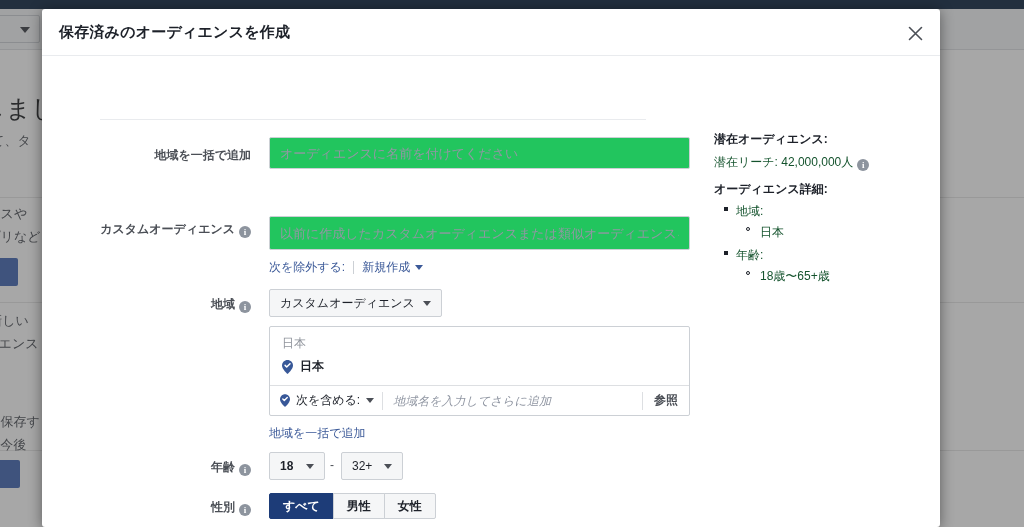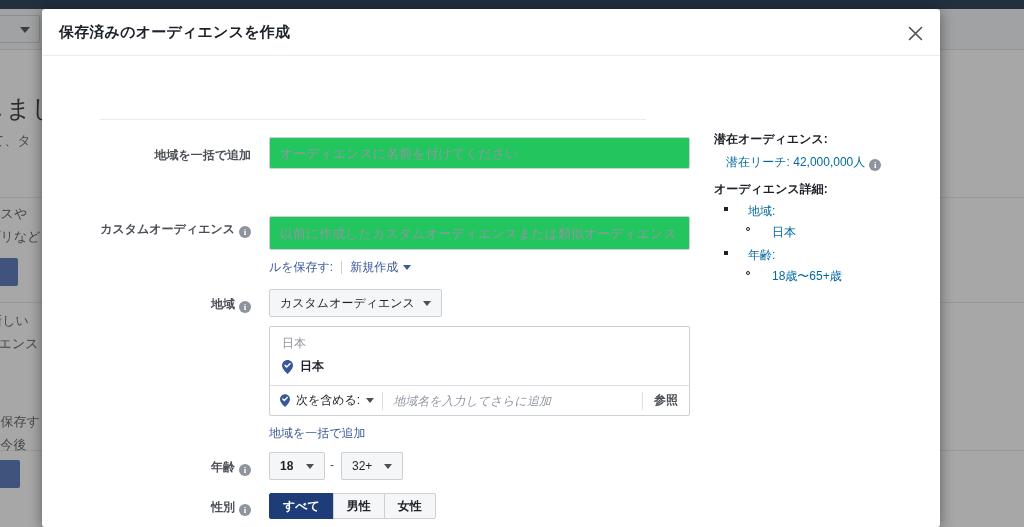--- a/index.html
+++ b/index.html
@@ -182,21 +182,21 @@
     background: #1d3c78; border-color: #1d3c78; color: #fff;
   }
 
   
   #summary-col {
     position: absolute; left: 672px; top: 0; width: 226px; height: 471px;
   }
   .sum-h {
     font-size: 12px; font-weight: bold; color: #1d2129; white-space: nowrap;
   }
-  .sum-t { font-size: 12px; color: #0369a1; white-space: nowrap; margin-left: 12px; }
+  .sum-t { font-size: 12px; color: #14532d; white-space: nowrap; }
   #sum-reach { position: absolute; left: 0; top: 96px; }
   #sum-title { position: absolute; left: 0; top: 75px; }
   #sum-detail-title { position: absolute; left: 0; top: 125px; }
   #sum-list { position: absolute; left: 0; top: 145px; width: 226px; }
   #sum-list ul { list-style: none; }
   #sum-list > ul > li { position: relative; padding-left: 22px; margin-bottom: 2px; }
   #sum-list > ul > li > .bullet-sq {
     position: absolute; left: 10px; top: 6px;
     width: 4px; height: 4px; background: #1d2129;
   }
@@ -260,21 +260,21 @@
       <input class="txt-input" style="left: 227px; top: 81px; width: 421px;" placeholder="オーディエンスに名前を付けてください">
 
       <div id="divider-1"></div>
 
       <div class="field-label" style="left:0; width:209px; top:165px;">
         <span>カスタムオーディエンス</span><span class="info-ico">i</span>
       </div>
       <input class="txt-input" style="left: 227px; top: 160px; width: 421px; height: 34px;" placeholder="以前に作成したカスタムオーディエンスまたは類似オーディエンスを追加">
 
       <div style="position:absolute; left:227px; top:203px; display:flex; align-items:center; gap:8px;">
-        <span class="link">ルを保存す:</span>
+        <span class="link">次を除外する:</span>
         <span style="width:1px; height:13px; background:#ccd0d5;"></span>
         <span class="link">新規作成</span>
         <span style="width:0;height:0;border-left:4px solid transparent;border-right:4px solid transparent;border-top:5px solid #3b5998;margin-left:-3px;"></span>
       </div>
 
       <div class="field-label" style="left:0; width:209px; top:240px;">
         <span>地域</span><span class="info-ico">i</span>
       </div>
       <div class="dd-btn" style="left:227px; top:233px;">
         <span>カスタムオーディエンス</span>

